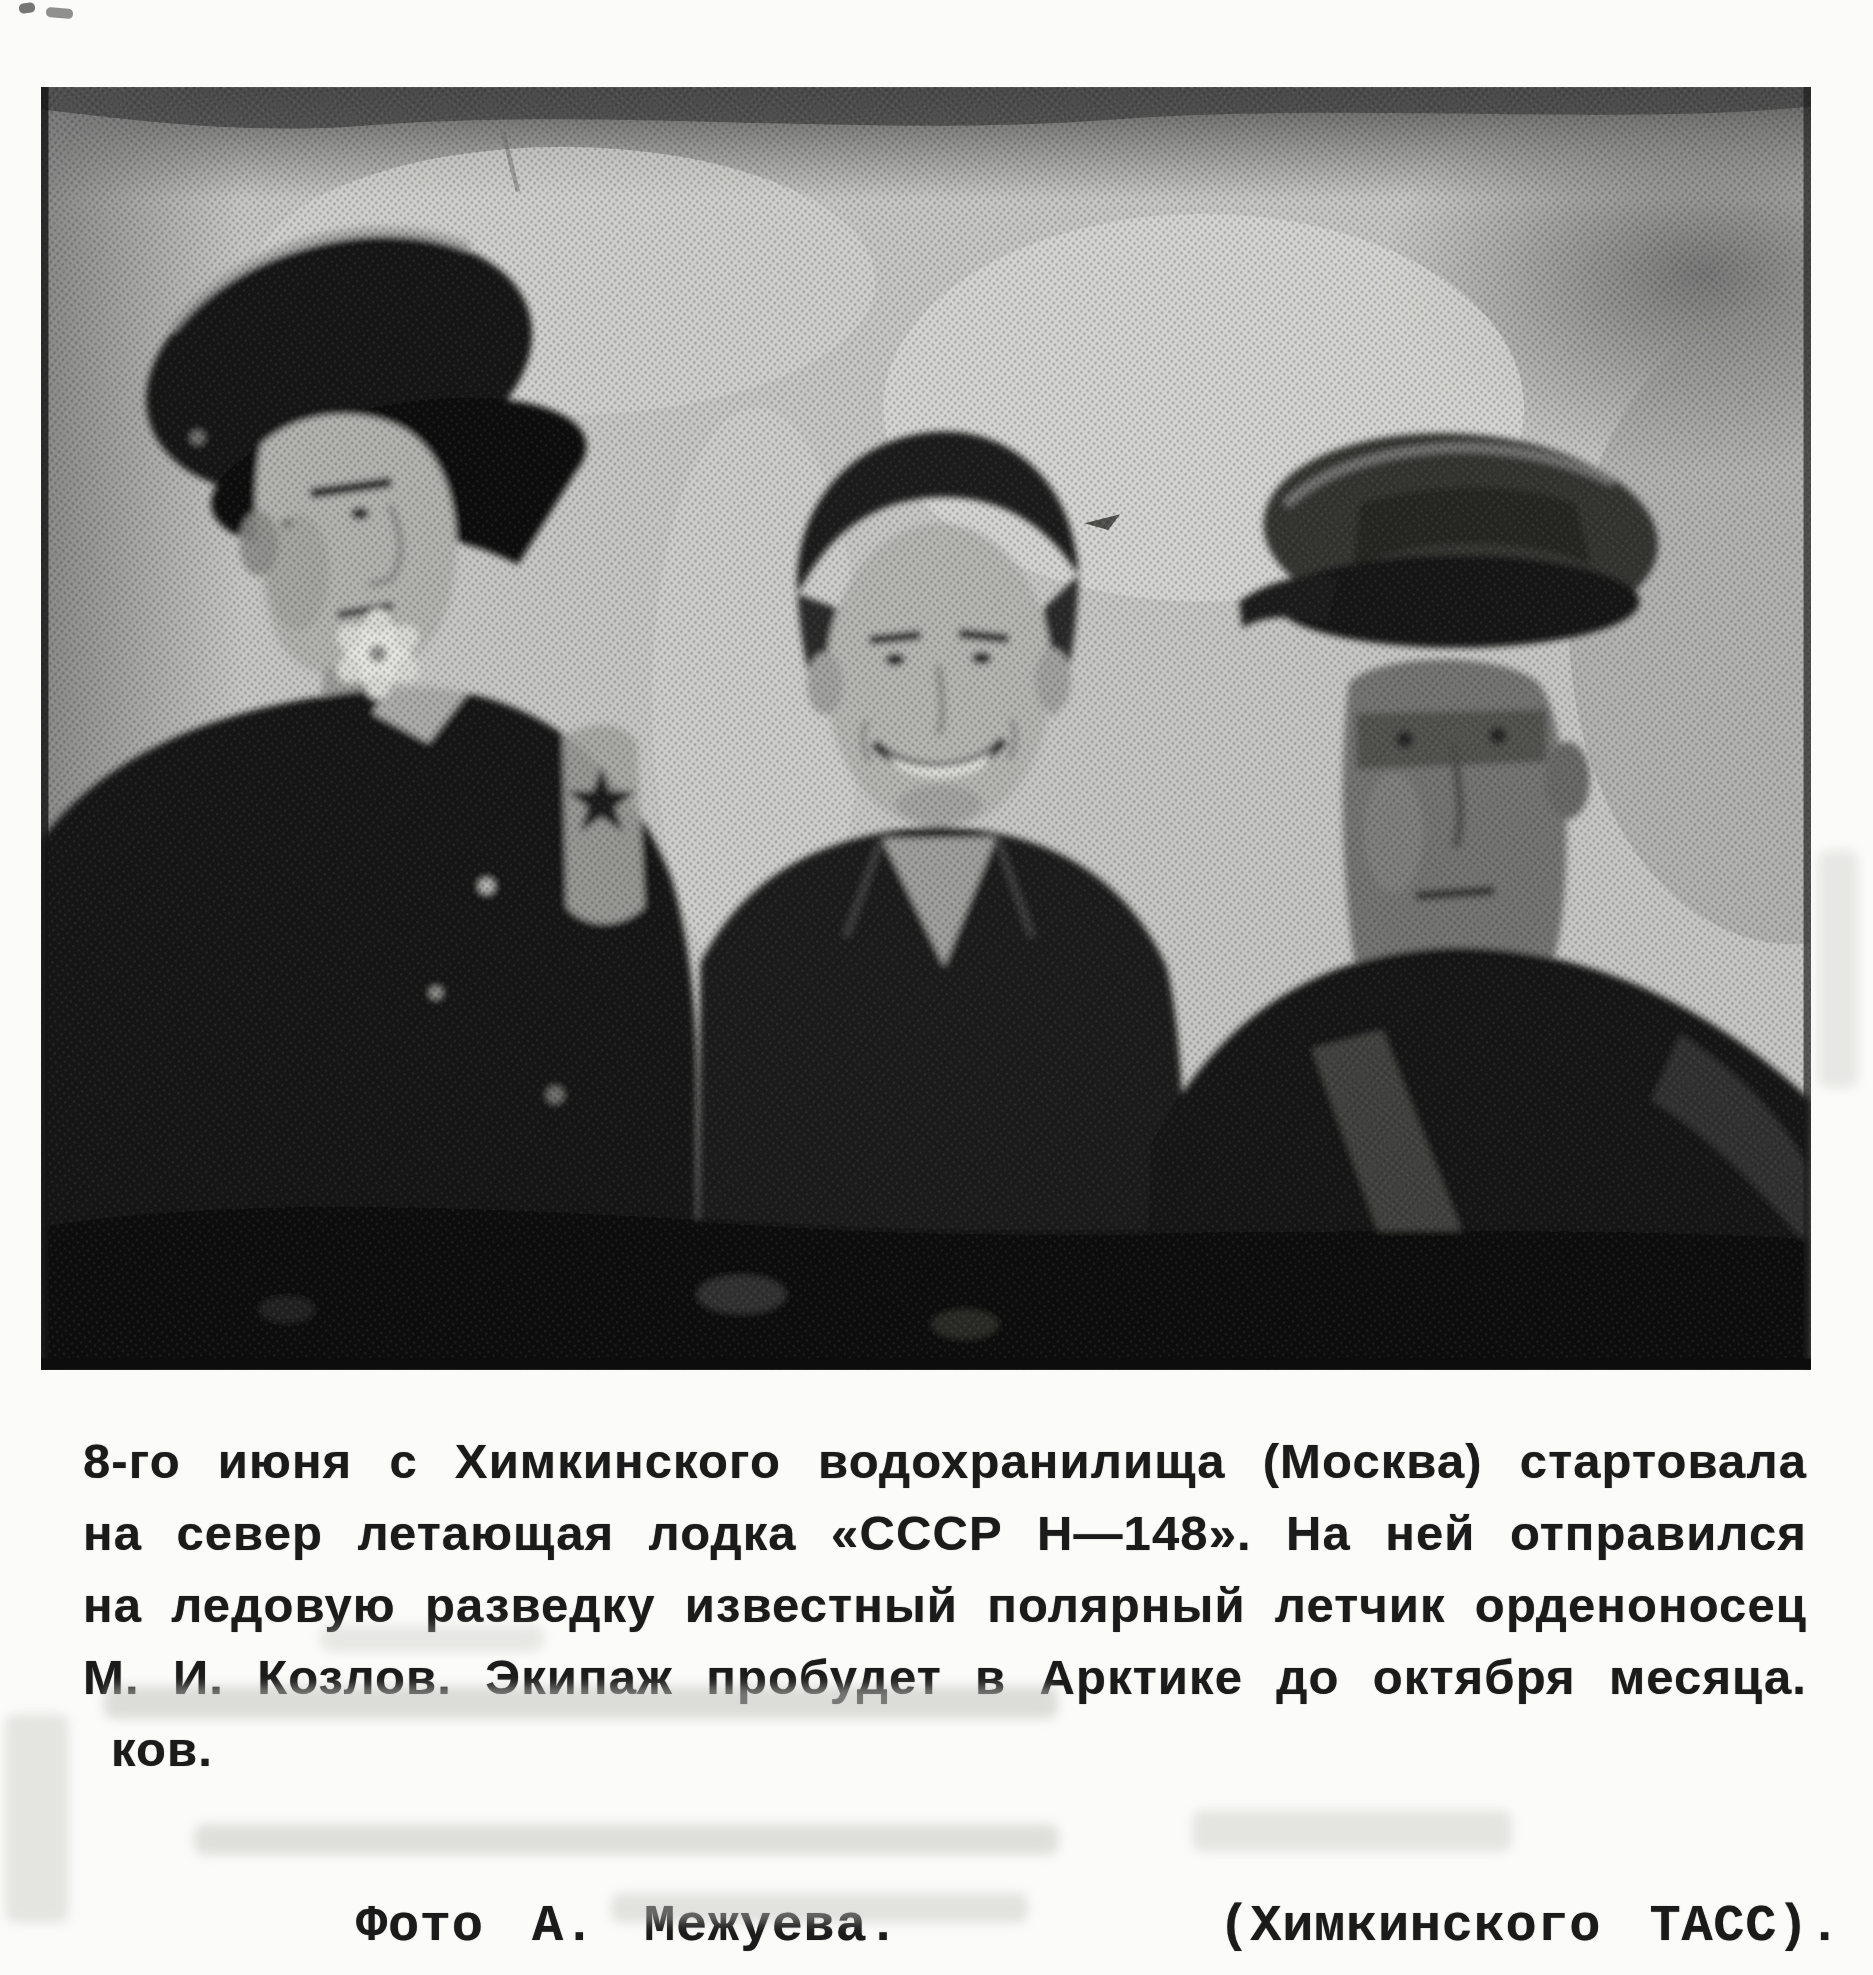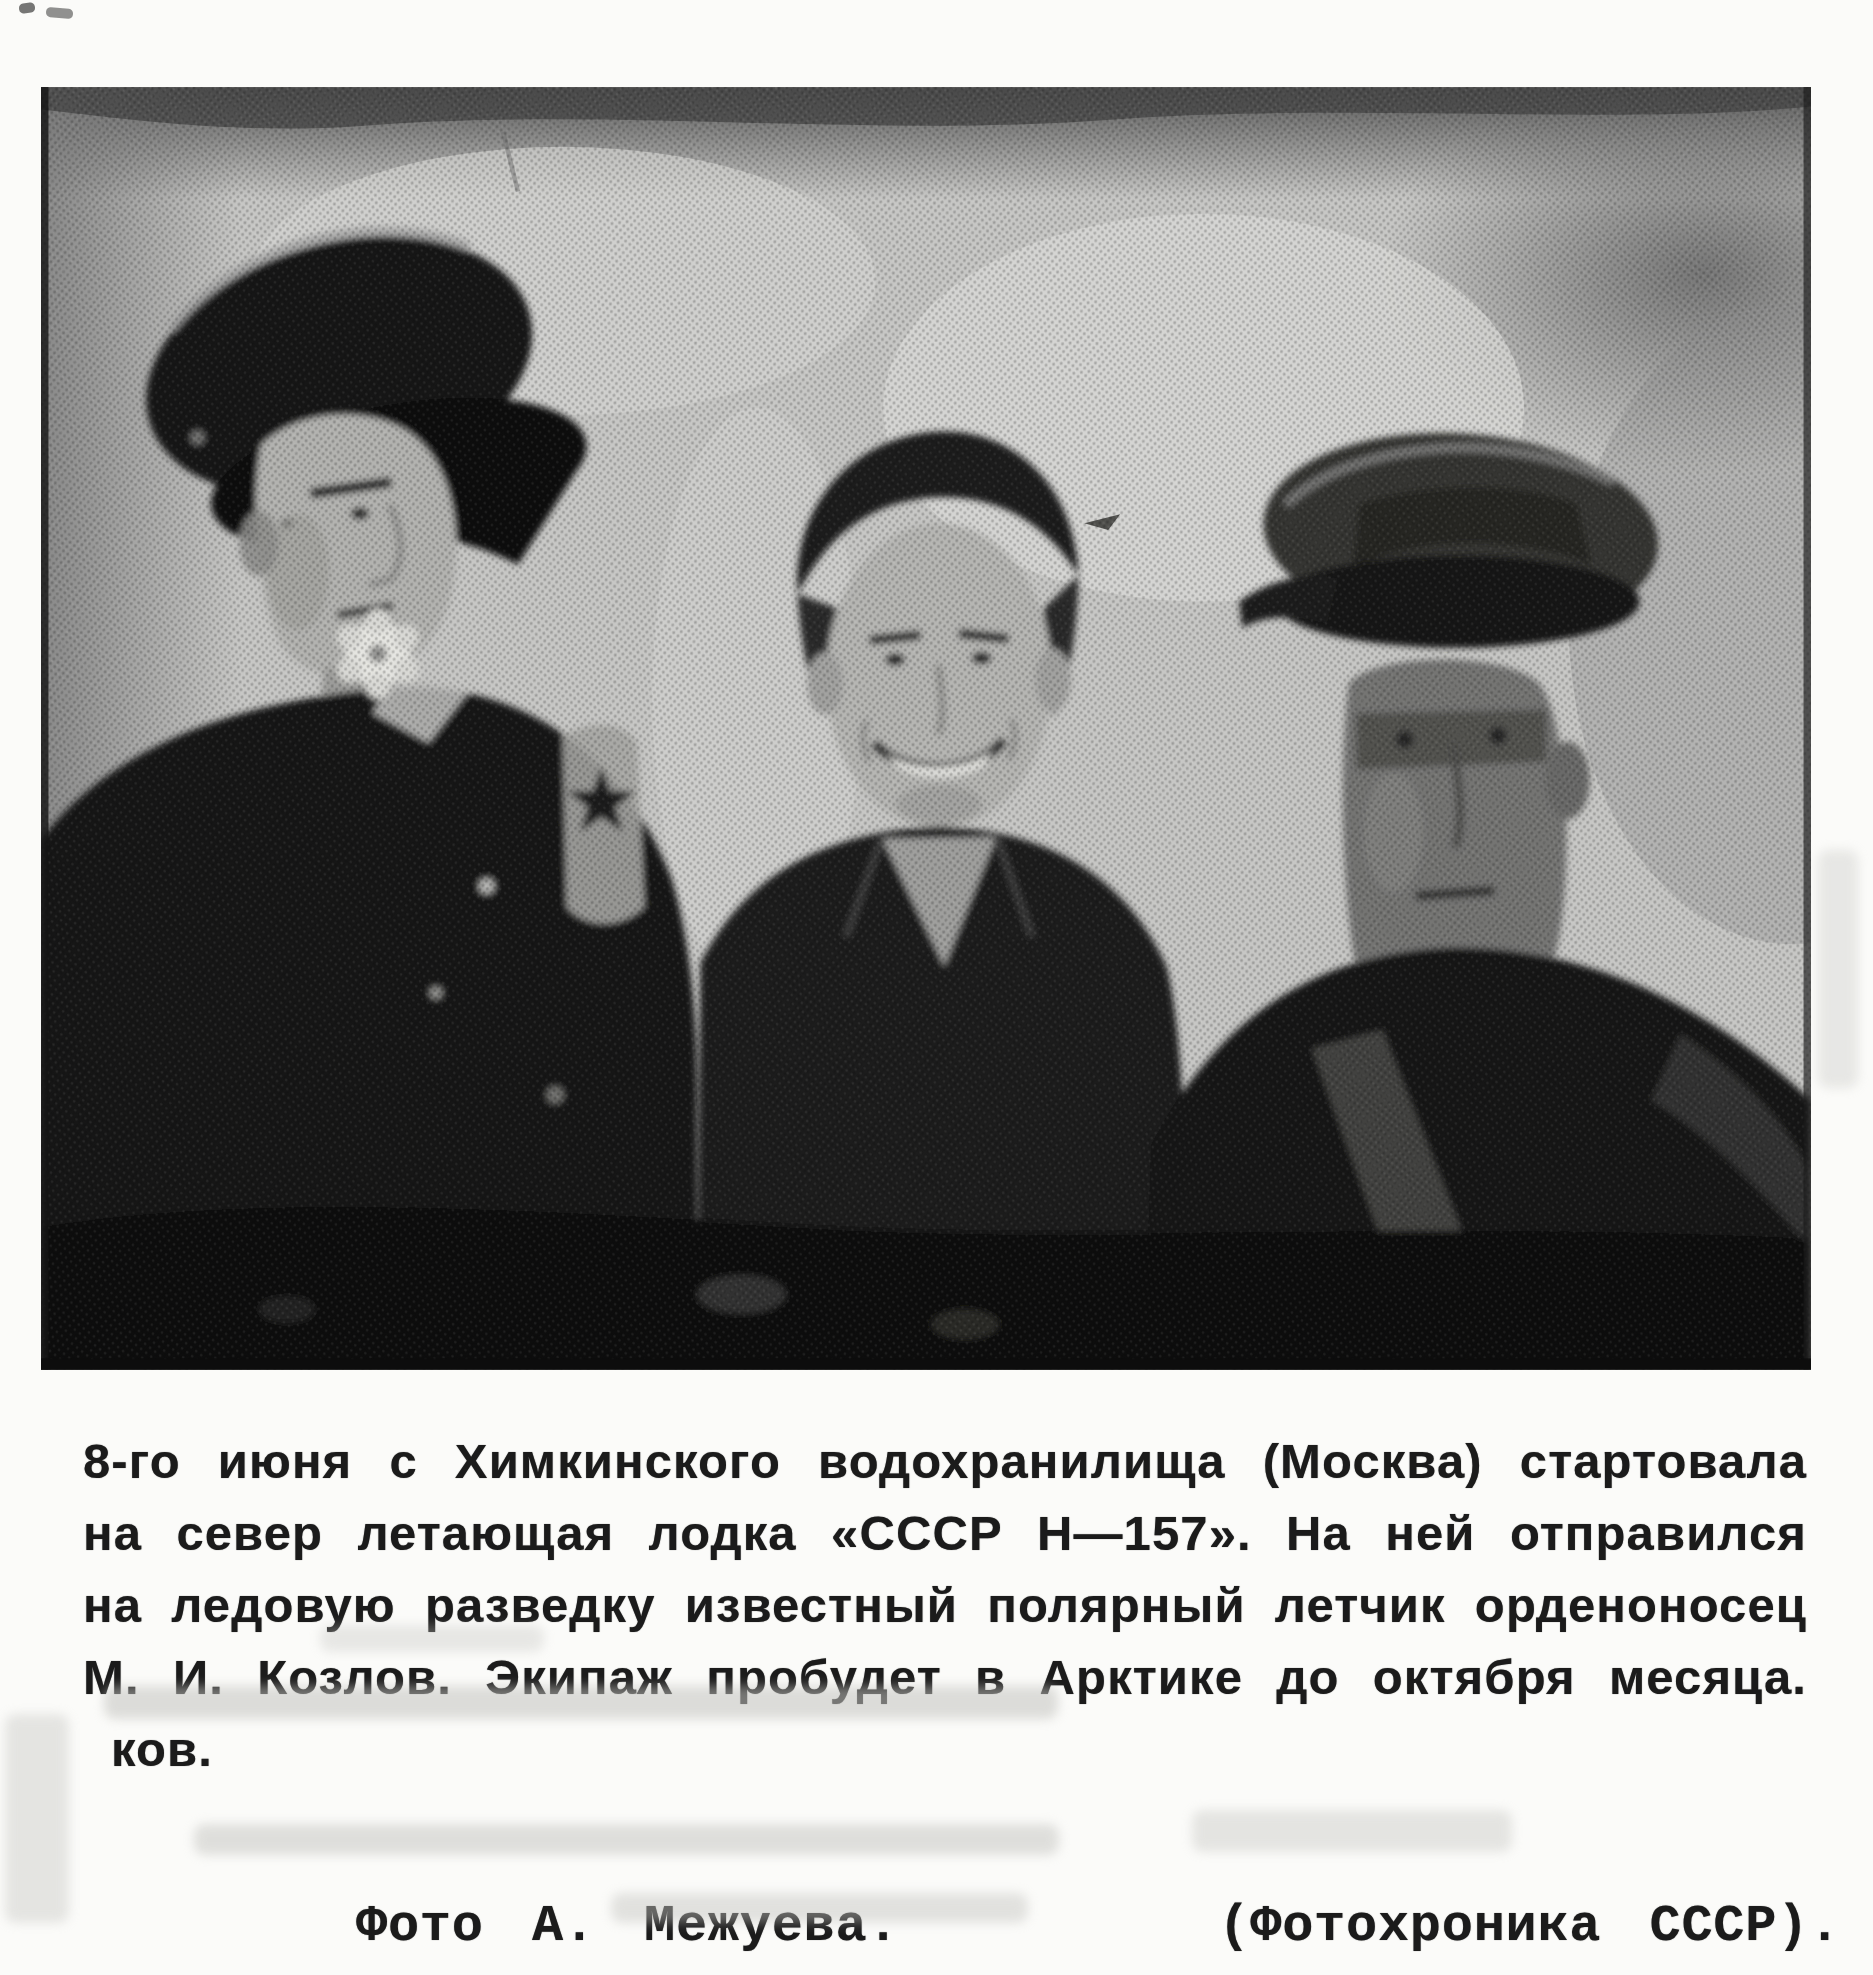--- a/index.html
+++ b/index.html
@@ -189,28 +189,28 @@
         <rect width="2375" height="1721" fill="url(#htw)" opacity="0.10"></rect>
         <rect x="0" y="0" width="10" height="1721" fill="#141414" opacity=".8"></rect>
         <rect x="2365" y="0" width="10" height="1721" fill="#1a1a1a" opacity=".65"></rect>
         <rect x="0" y="1706" width="2375" height="15" fill="#0d0d0d"></rect>
       </g>
     </svg>
   </figure>
 
   <div class="caption">
     <div class="cap-line">8-го июня с Химкинского водохранилища (Москва) стартовала</div>
-    <div class="cap-line">на север летающая лодка «СССР Н—157». На ней отправился</div>
+    <div class="cap-line">на север летающая лодка «СССР Н—148». На ней отправился</div>
     <div class="cap-line">на ледовую разведку известный полярный летчик орденоносец</div>
     <div class="cap-line">М. И. Козлов. Экипаж пробудет в Арктике до октября месяца.</div>
     <div class="cap-line last">ков.</div>
   </div>
 
   <span class="credit photographer">Фото А. Межуева.</span>
-  <span class="credit agency">(Фотохроника СССР).</span>
+  <span class="credit agency">(Химкинского ТАСС).</span>
 
   <div class="ghost g1"></div>
   <div class="ghost g2"></div>
   <div class="ghost g3"></div>
   <div class="ghost g4"></div>
   <div class="ghost g5"></div>
   <div class="ghost g6"></div>
   <div class="ghost g7"></div>
 
 </div>

